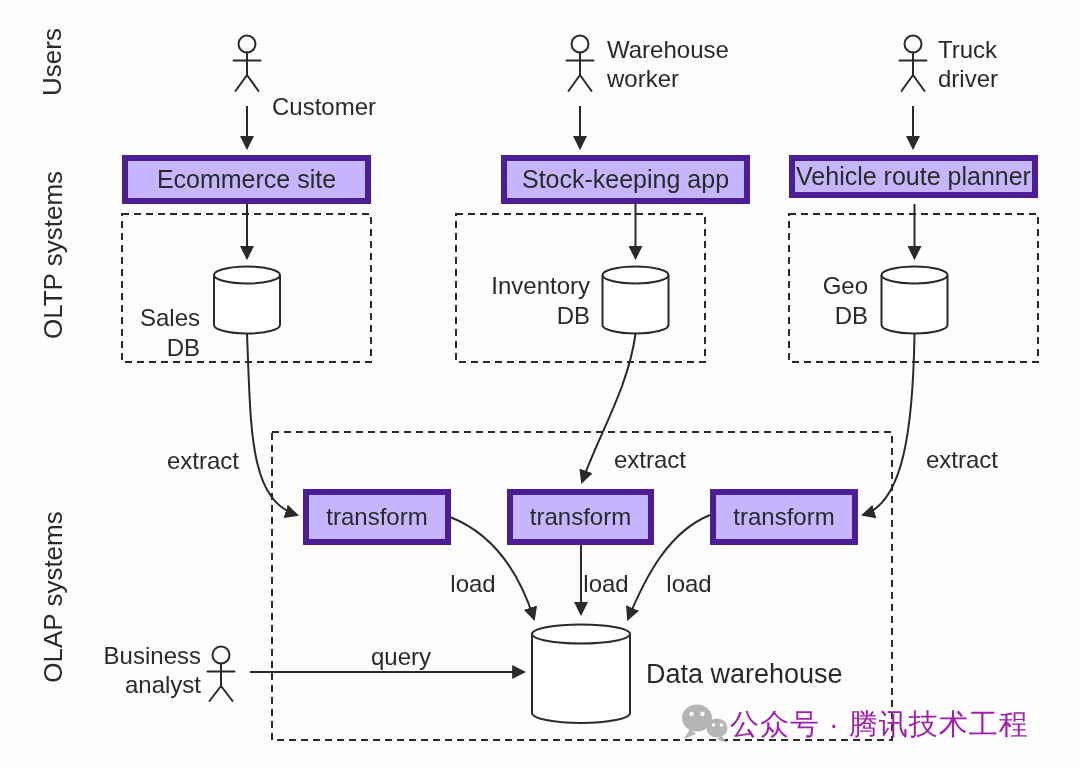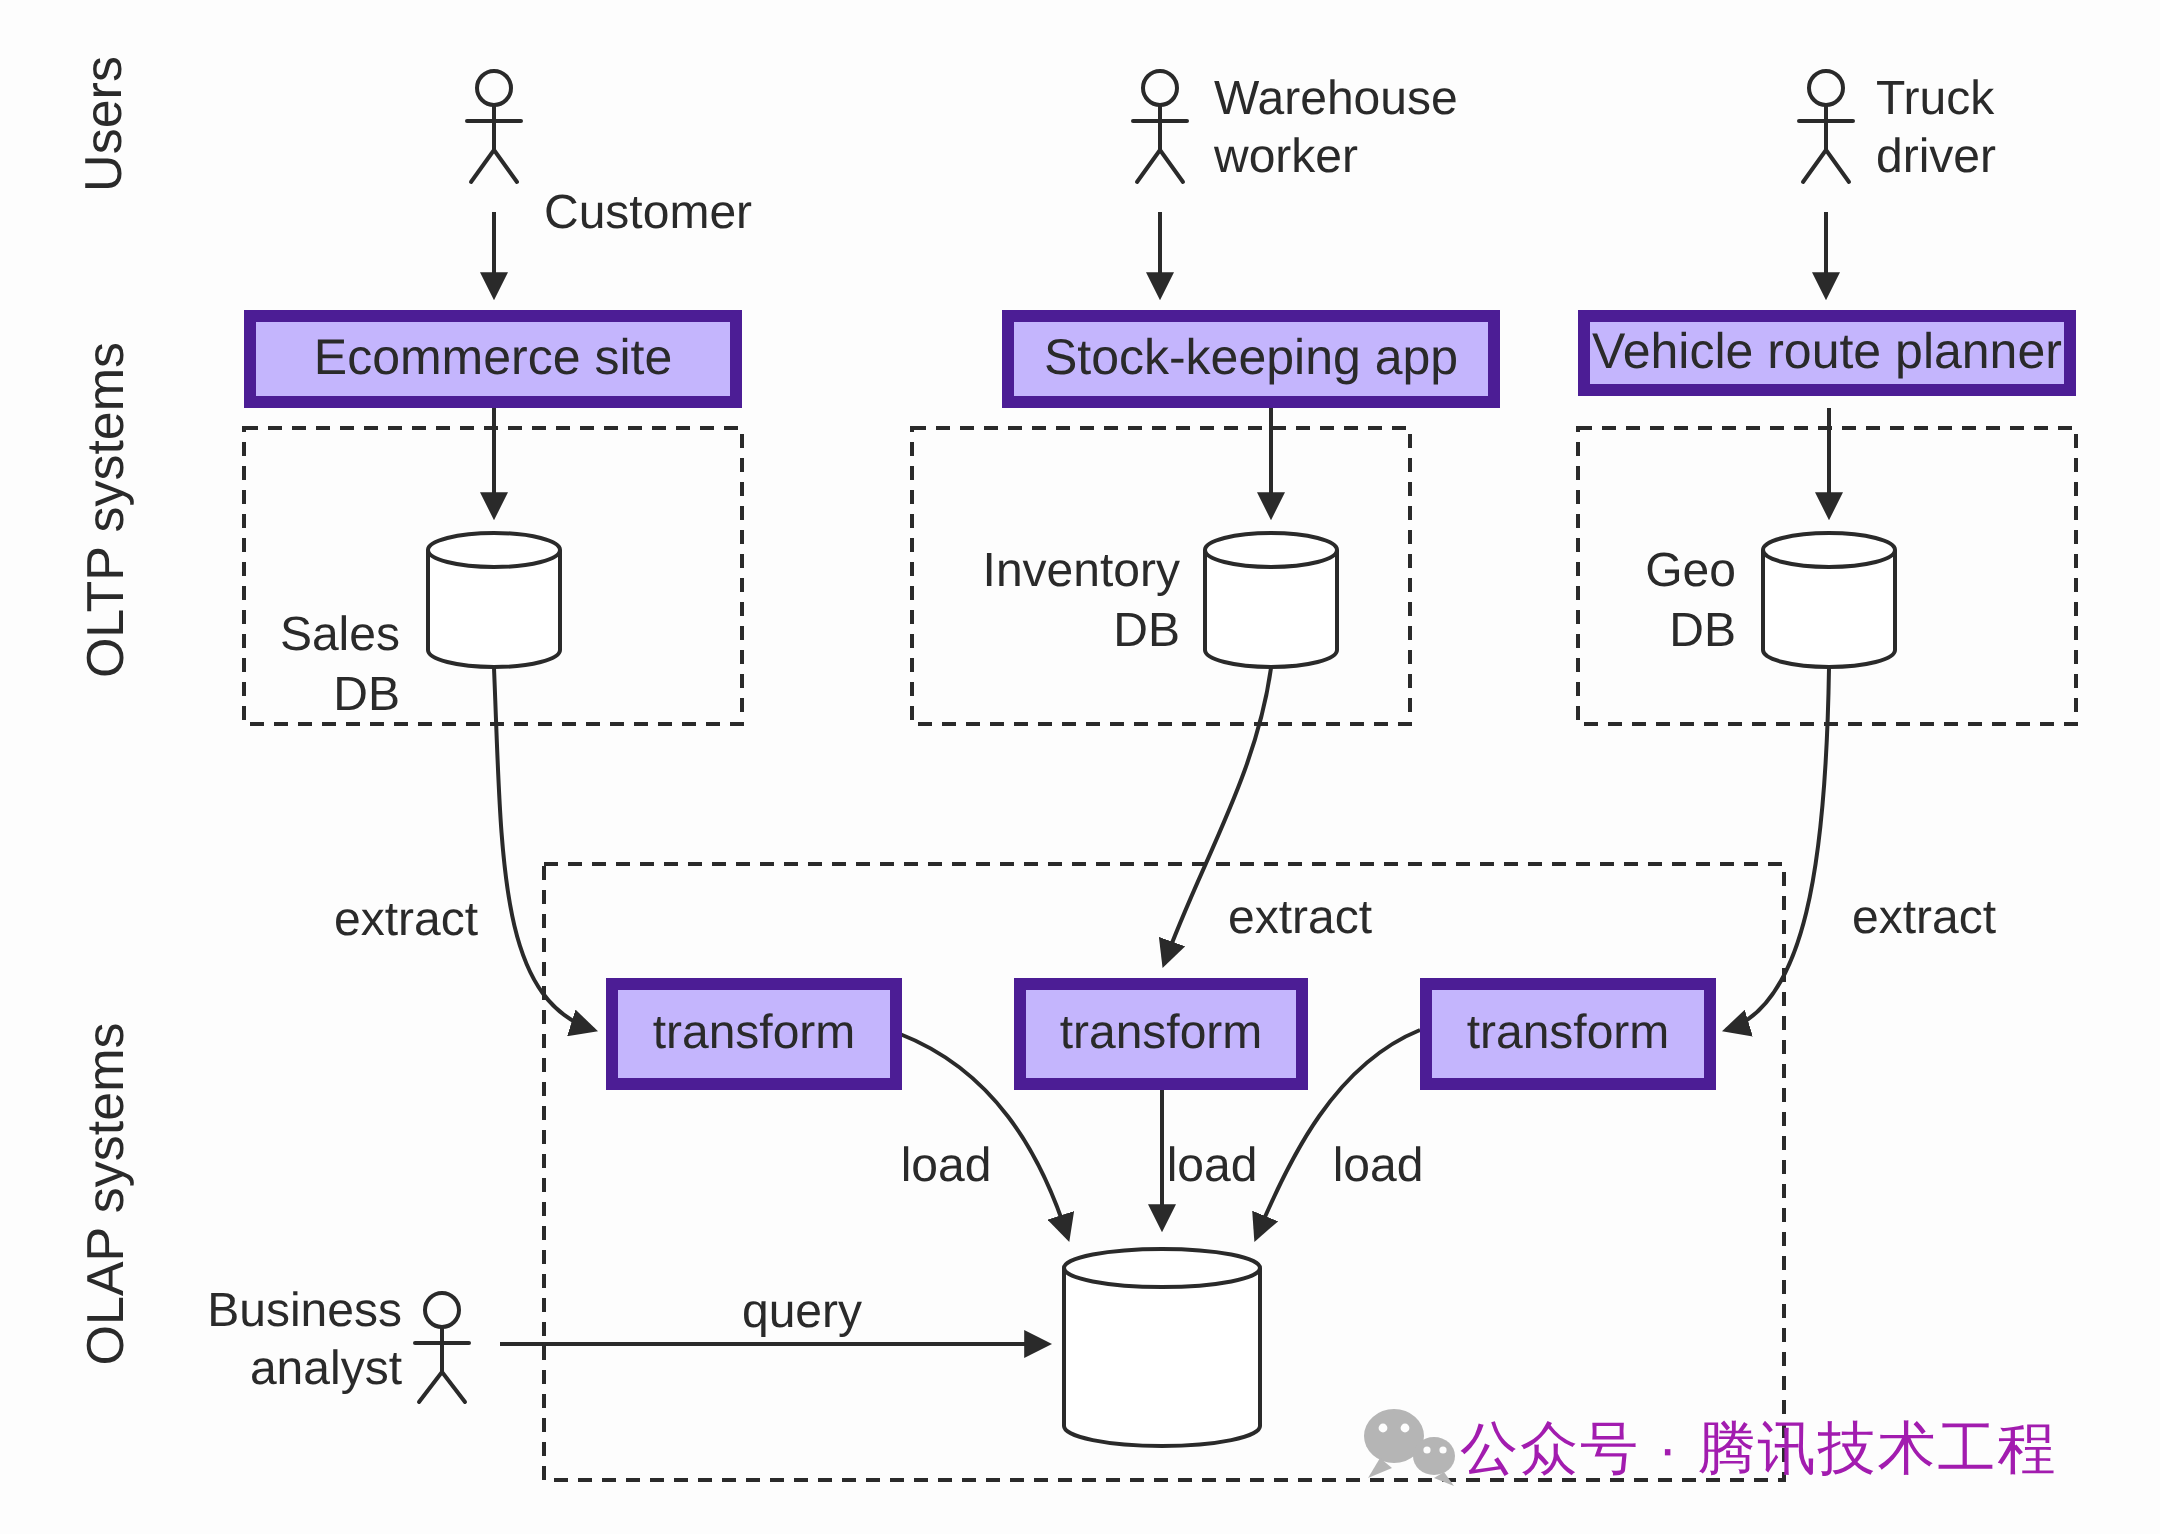--- a/index.html
+++ b/index.html
@@ -170,16 +170,17 @@
   <div class="box" style="left:710px;top:489px;width:148px;height:56px;">transform</div>
 
   <div class="lbl center" style="left:203px;top:460px;">extract</div>
   <div class="lbl center" style="left:650px;top:459px;">extract</div>
   <div class="lbl center" style="left:962px;top:459px;">extract</div>
   <div class="lbl center" style="left:473px;top:583px;">load</div>
   <div class="lbl center" style="left:606px;top:583px;">load</div>
   <div class="lbl center" style="left:689px;top:583px;">load</div>
   <div class="lbl center" style="left:401px;top:656px;">query</div>
 
+  <div class="dw-label" style="left:646px;top:659px;">Data warehouse</div>
 
   <div class="watermark-text" style="left:730px;top:705px;">公众号 · 腾讯技术工程</div>
 
 </div>
 
 </body></html>

